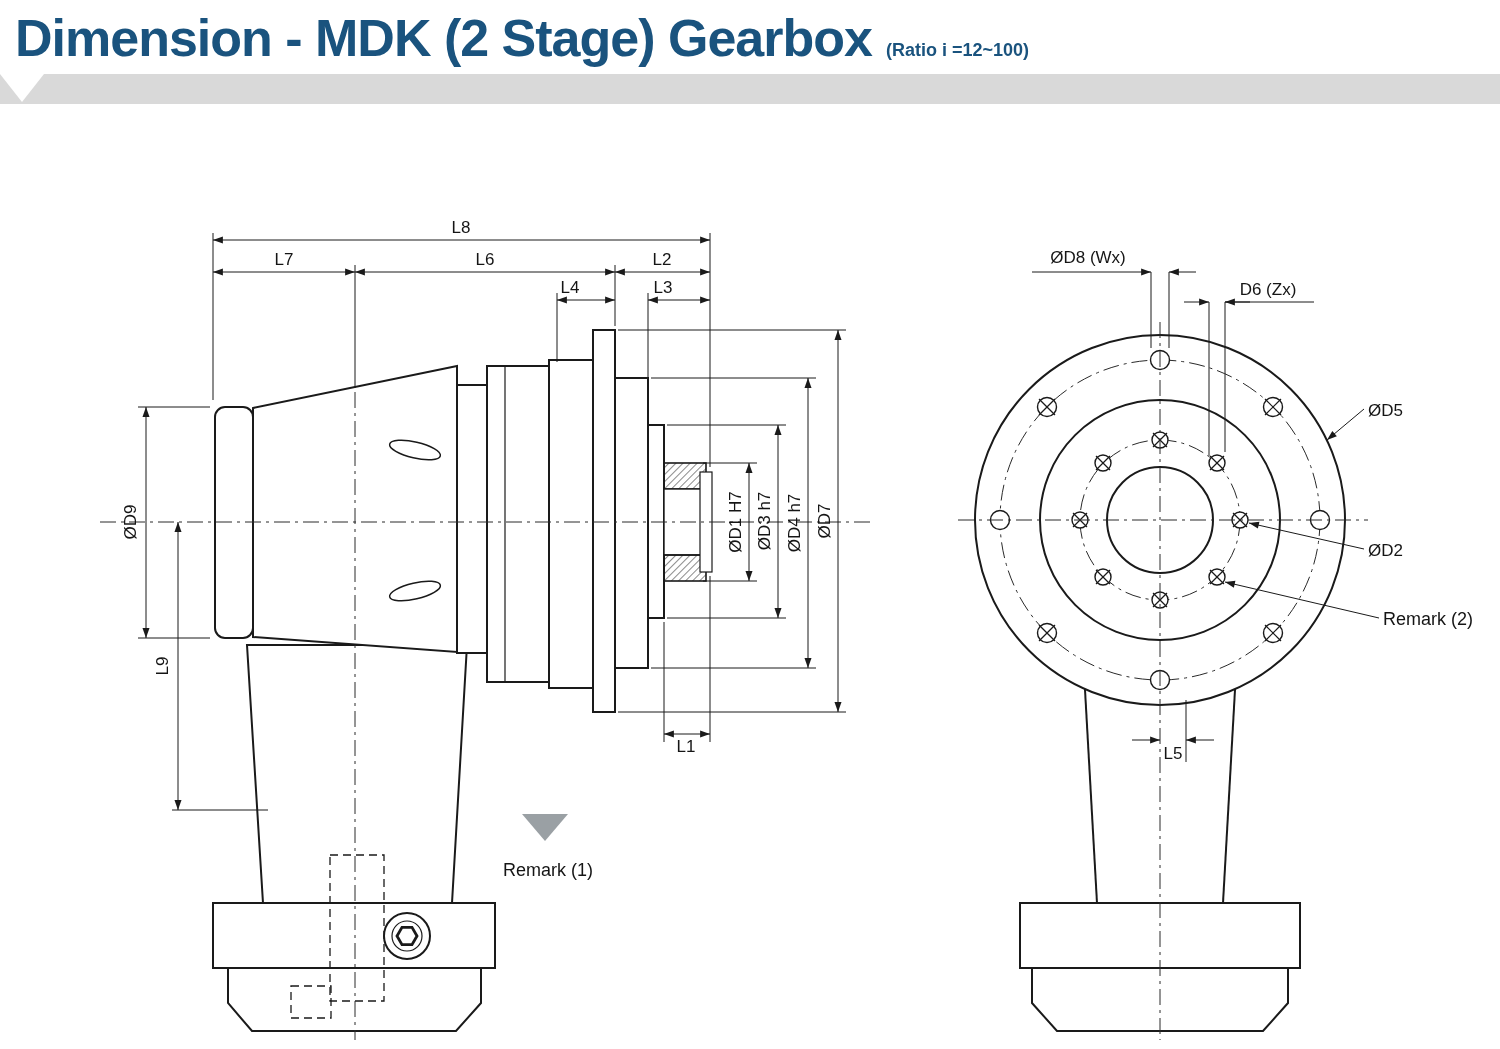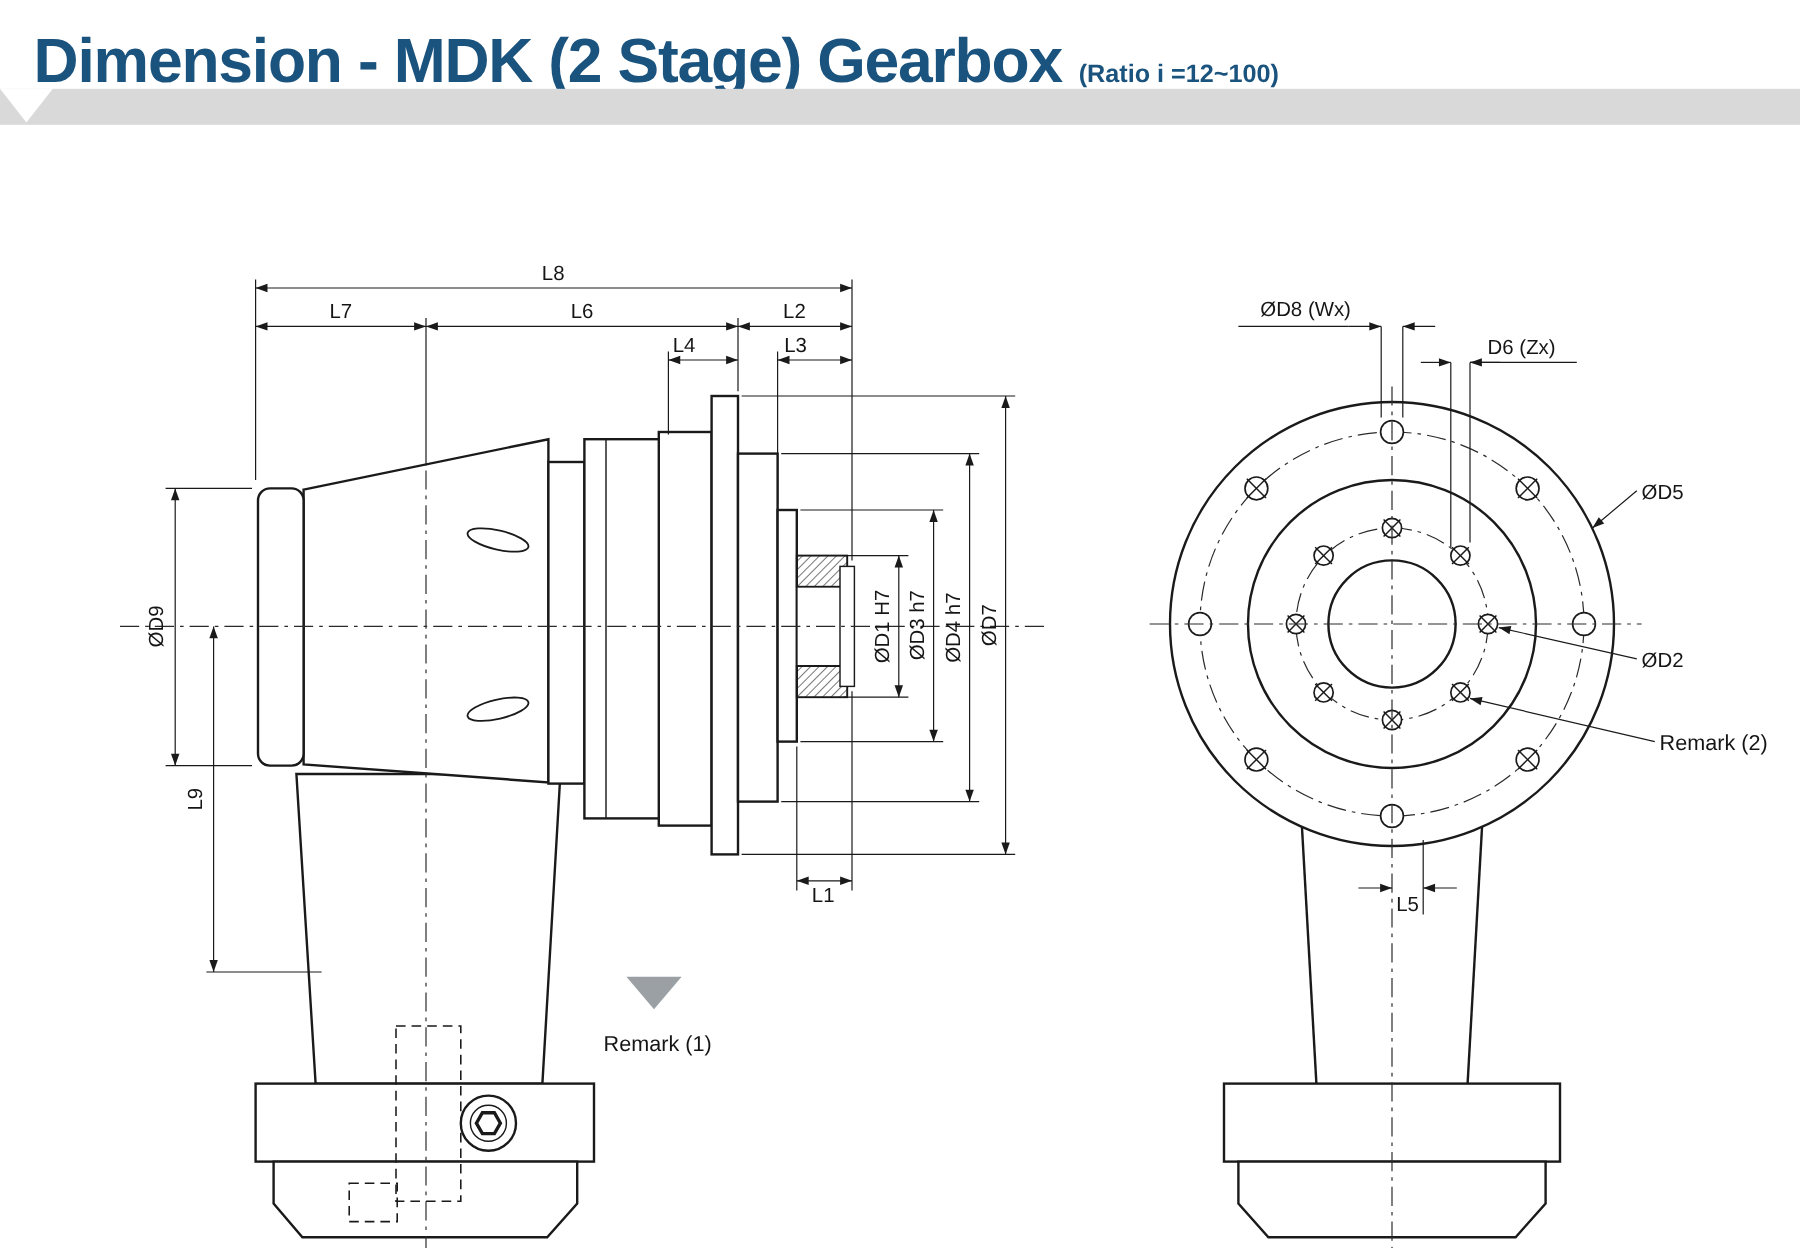--- a/index.html
+++ b/index.html
@@ -1,23 +1,23 @@
 <!DOCTYPE html>
 <html><head>
 <meta charset="utf-8">
 <style>
   html,body{margin:0;padding:0;background:#ffffff;}
   .page{position:relative;width:1500px;height:1049px;background:#ffffff;overflow:hidden;
         font-family:"Liberation Sans",sans-serif;}
   
   .title-row{position:absolute;left:0;top:0;width:1500px;height:74px;background:#ffffff;}
-  .title-row h1{display:flex;align-items:baseline;gap:14px;margin:16px;padding:8px 0 0 12px;
+  .title-row h1{display:flex;align-items:baseline;gap:14px;margin:3px;padding:8px 0 0 12px;
         color:#1a537e;font-weight:bold;line-height:1.05;}
   .main-title{font-size:52px;letter-spacing:-1px;}
-  .ratio-note{font-size:21px;letter-spacing:0;}
+  .ratio-note{font-size:18px;letter-spacing:0;}
   .gray-band{position:absolute;left:0;top:74px;width:1500px;height:30px;background:#d9d9d9;}
   .band-notch{position:absolute;left:0;top:74px;width:0;height:0;
         border-top:28px solid #ffffff;border-left:22px solid transparent;border-right:22px solid transparent;}
   
   svg{position:absolute;left:0;top:0;}
   .partg rect,.partg polygon,.partg circle{fill:#ffffff;stroke:#1a1a1a;stroke-width:2;}
   .partg line{fill:none;stroke:#1a1a1a;stroke-width:2;}
   .thin{fill:#ffffff;stroke:#1a1a1a;stroke-width:1.2;}
   .seam{fill:none;stroke:#1a1a1a;stroke-width:1.2;}
   .slot{fill:#ffffff;stroke:#1a1a1a;stroke-width:1.5;}

